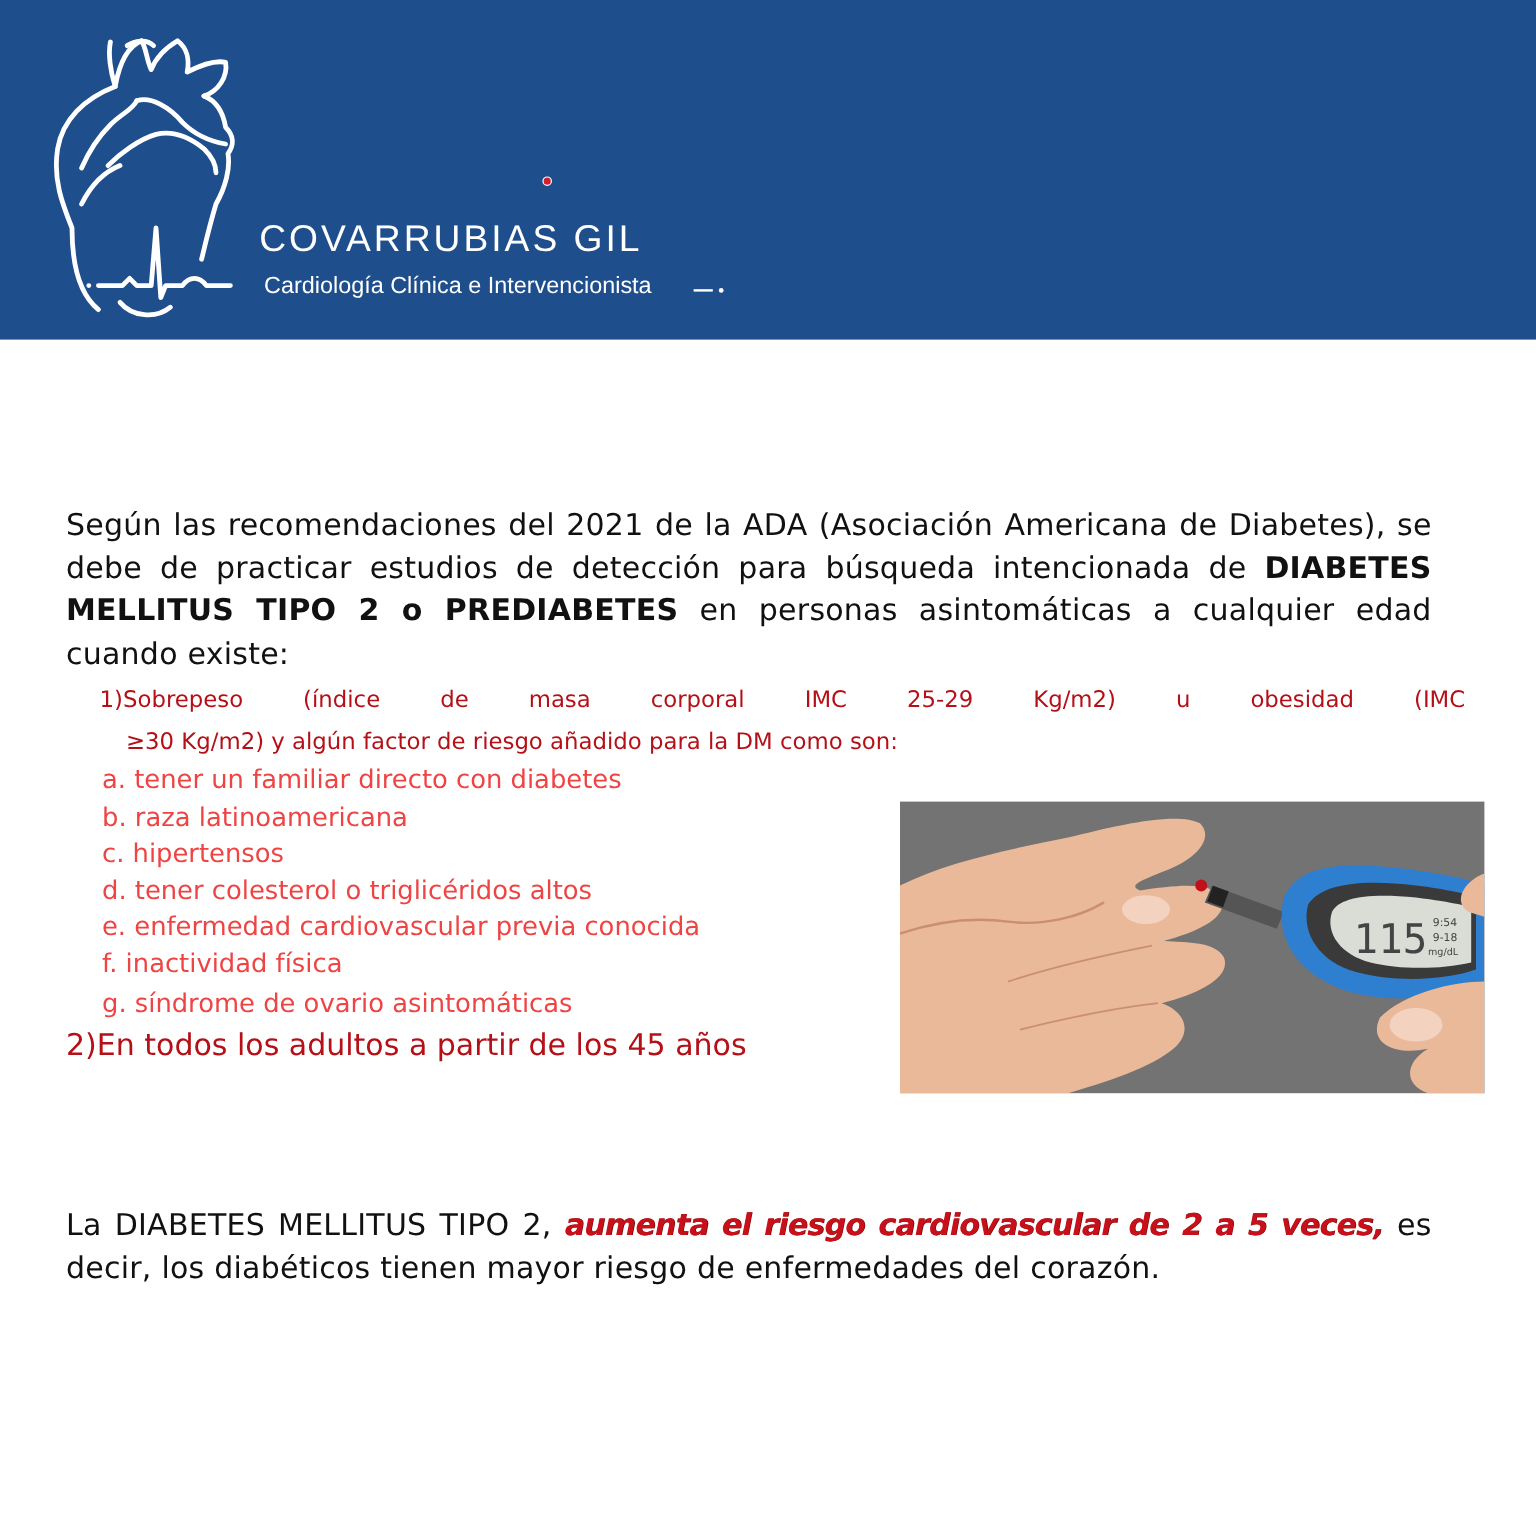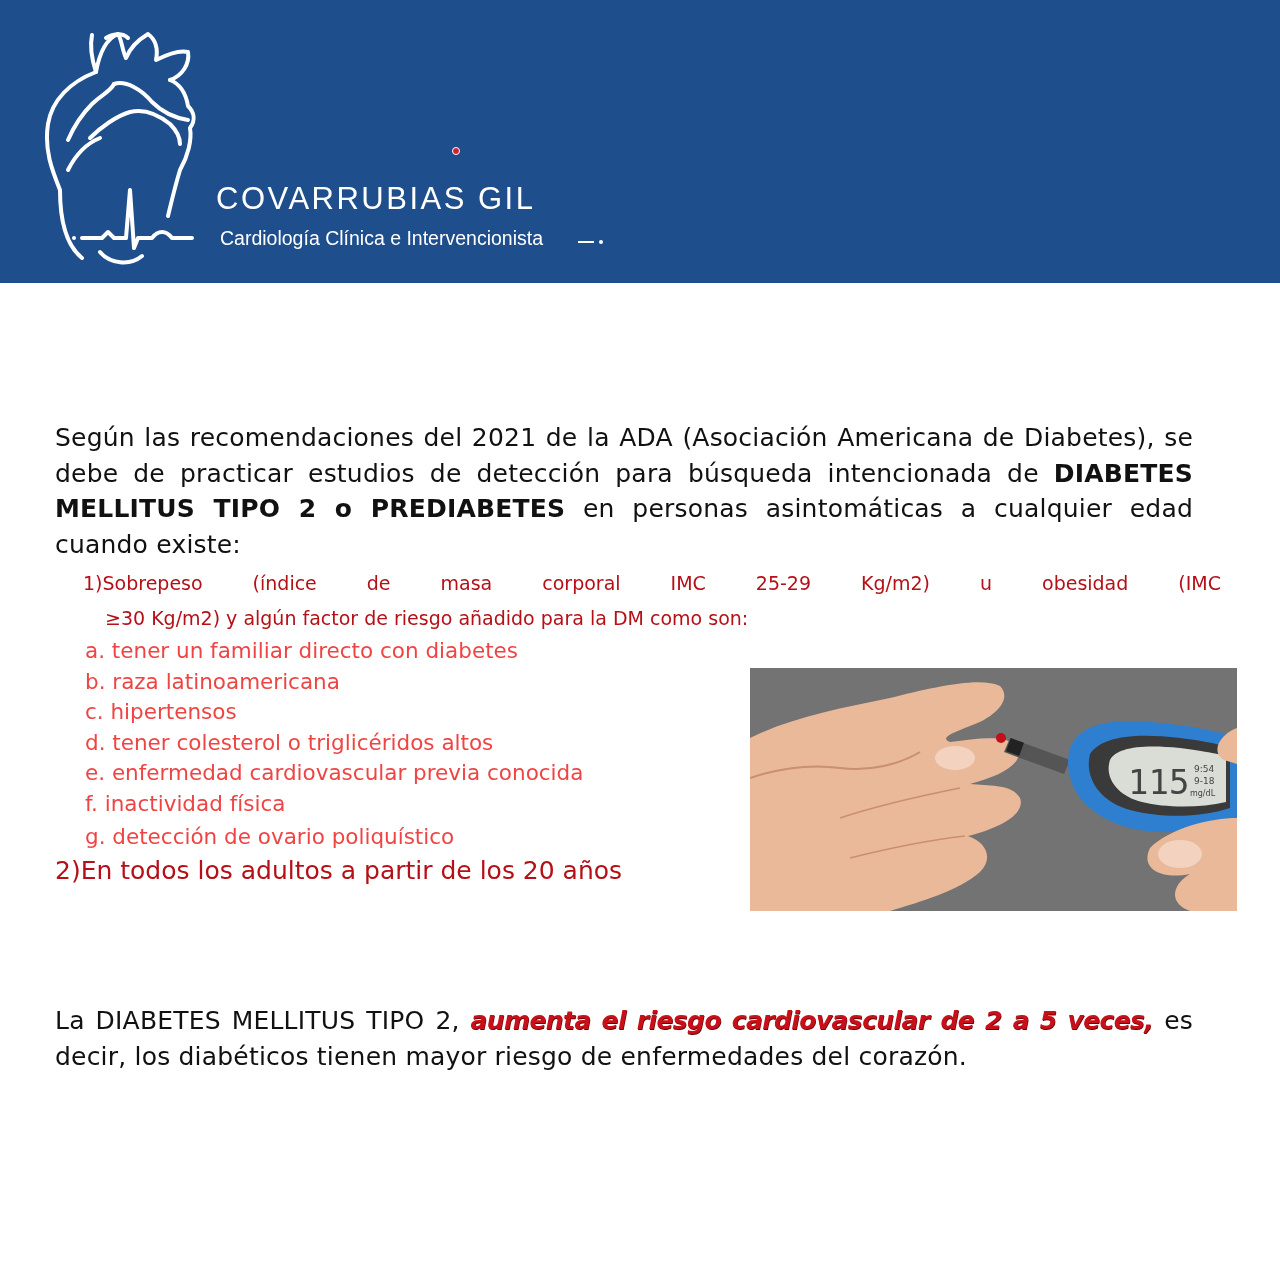--- a/index.html
+++ b/index.html
@@ -93,24 +93,24 @@
     <span class="second">≥30 Kg/m2) y algún factor de riesgo añadido para la DM como son:</span>
   </div>
 
   <ul class="risk-list">
     <li>a. tener un familiar directo con diabetes</li>
     <li>b. raza latinoamericana</li>
     <li>c. hipertensos</li>
     <li>d. tener colesterol o triglicéridos altos</li>
     <li>e. enfermedad cardiovascular previa conocida</li>
     <li>f. inactividad física</li>
-    <li>g. detección de ovario poliquístico</li>
+    <li>g. síndrome de ovario asintomáticas</li>
   </ul>
 
-  <div class="req2">2)En todos los adultos a partir de los 20 años</div>
+  <div class="req2">2)En todos los adultos a partir de los 45 años</div>
 
   <p class="para closing"><span>La DIABETES MELLITUS TIPO 2, </span><span class="emph">aumenta el riesgo cardiovascular de 2 a 5 veces,</span><span> es decir, los diabéticos tienen mayor riesgo de enfermedades del corazón.</span></p>
 </div>
 
 <div class="photo">
   <svg width="487" height="243" viewBox="0 0 487 243">
 
     <path d="M0 70 C40 50 90 40 140 30 C180 20 230 8 250 18 C262 30 248 48 220 58 C200 66 190 70 200 74 C230 70 258 66 268 80 C274 96 250 108 220 116 C240 118 262 116 270 130 C276 146 250 160 218 168 C236 174 244 190 230 204 C210 222 170 234 140 243 L0 243 Z" fill="#e9b99a"></path>
     <path d="M0 110 C30 100 60 96 90 100 C120 104 150 96 170 84" stroke="#c98f70" stroke-width="2" fill="none"></path>
     <path d="M90 150 C120 140 160 130 210 120" stroke="#c98f70" stroke-width="1.5" fill="none"></path>

